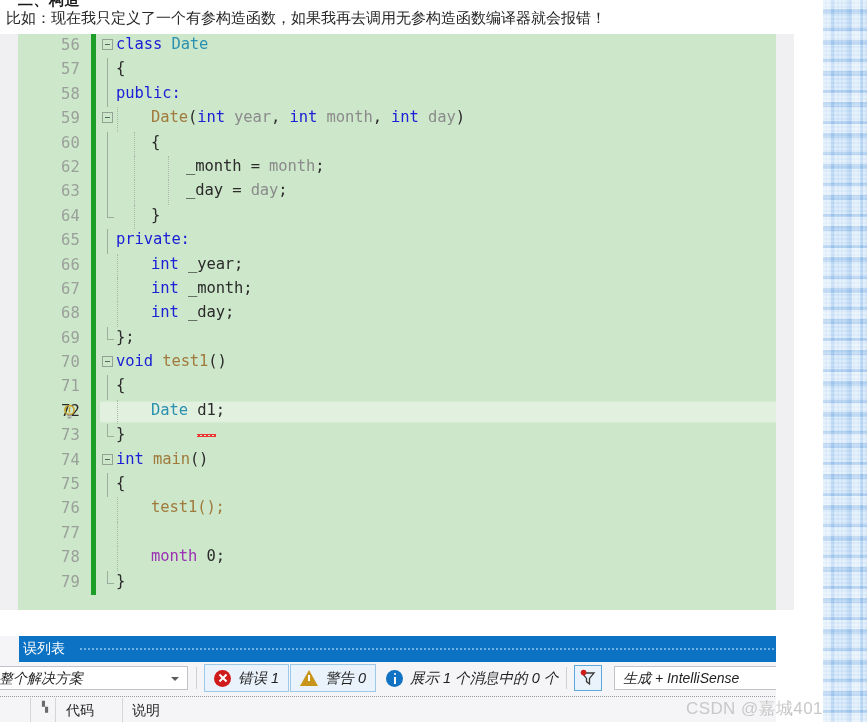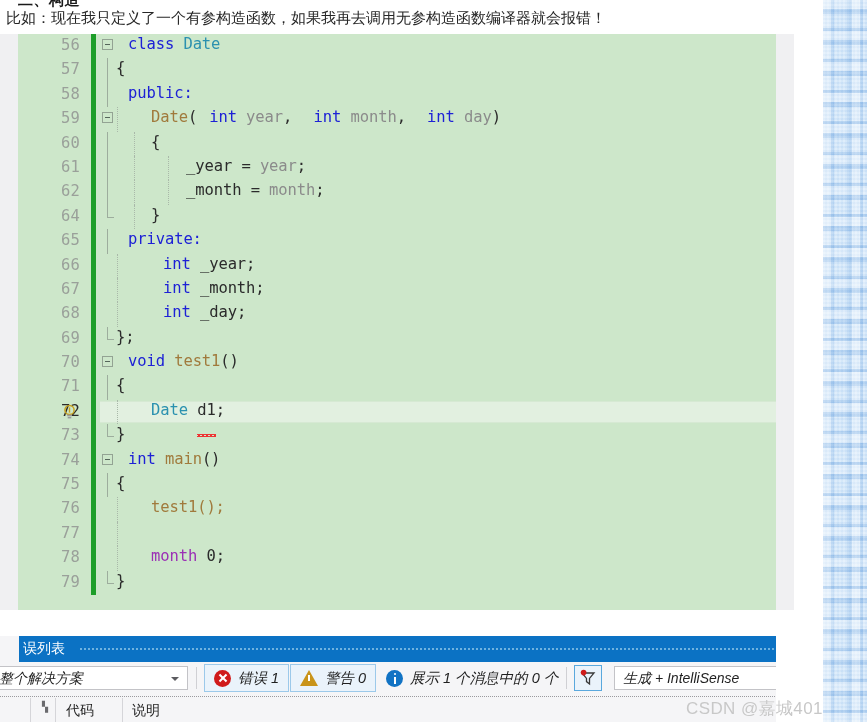--- a/index.html
+++ b/index.html
@@ -73,21 +73,21 @@
   }
   .guide {
     position: absolute; top: 0; width: 1px; height: 100%;
     border-left: 1px dotted #a9b8a9;
   }
   .code {
     position: absolute; left: 98px; top: 1px;
     font-family: "DejaVu Sans Mono", monospace; font-size: 15.5px;
     color: #2b2b2b; white-space: pre; letter-spacing: -.1px;
   }
-  .kw   { color: #1d21d6; margin-left: 12px; }
+  .kw   { color: #1d21d6; }
   .typ  { color: #2b91af; }
   .fn   { color: #a07a3c; }
   .par  { color: #8b8b8b; }
   .num  { color: #2b2b2b; }
   .ctl  { color: #9b30b5; }
   .pln  { color: #2b2b2b; }
   .squig {
     position: relative;
     text-decoration: none;
     background-repeat: repeat-x;
@@ -253,38 +253,38 @@
         </div>
 
         <div class="row">
           <div class="lineno">60</div>
           <div class="vbar"></div>
           <div class="fold-line"></div>
           <div class="guide" style="left:116px"></div>
           <div class="code" style="left:133px"><span class="pln">{</span></div>
         </div>
 
-        <div class="row">
-          <div class="lineno">61</div>
-          <div class="vbar"></div>
-          <div class="fold-line"></div>
-          <div class="guide" style="left:116px"></div>
-          <div class="guide" style="left:150px"></div>
-          <div class="code" style="left:168px"><span class="pln">_year</span> <span class="pln">=</span> <span class="par">year</span><span class="pln">;</span></div>
-        </div>
 
         <div class="row">
           <div class="lineno">62</div>
           <div class="vbar"></div>
           <div class="fold-line"></div>
           <div class="guide" style="left:116px"></div>
           <div class="guide" style="left:150px"></div>
           <div class="code" style="left:168px"><span class="pln">_month</span> <span class="pln">=</span> <span class="par">month</span><span class="pln">;</span></div>
         </div>
 
+        <div class="row">
+          <div class="lineno">63</div>
+          <div class="vbar"></div>
+          <div class="fold-line"></div>
+          <div class="guide" style="left:116px"></div>
+          <div class="guide" style="left:150px"></div>
+          <div class="code" style="left:168px"><span class="pln">_day</span> <span class="pln">=</span> <span class="par">day</span><span class="pln">;</span></div>
+        </div>
 
         <div class="row">
           <div class="lineno">64</div>
           <div class="vbar"></div>
           <div class="fold-end"></div>
           <div class="guide" style="left:116px"></div>
           <div class="code" style="left:133px"><span class="pln">}</span></div>
         </div>
 
         <div class="row">

